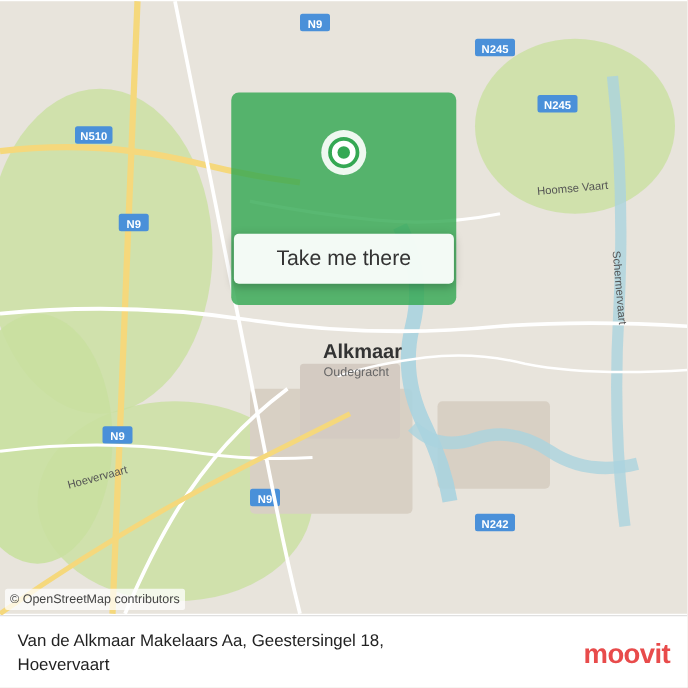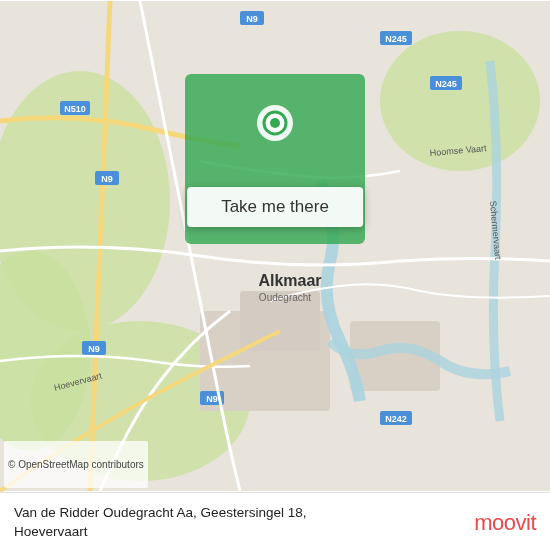--- a/index.html
+++ b/index.html
@@ -52,21 +52,21 @@
 
     .moovit-logo {
       display: flex;
       align-items: center;
       gap: 0px;
       margin-left: 10px;
     }
 
     .moovit-logo-text {
       font-size: 22px;
-      font-weight: normal;
+      font-weight: bold;
       color: #e84b4b;
       letter-spacing: -0.5px;
       text-align: center;
     }
 
     
     .take-me-there-btn {
       position: absolute;
       left: 50%;
       top: 42%;
@@ -85,21 +85,21 @@
     }
 
     
     .osm-attribution {
       position: absolute;
       bottom: 4px;
       left: 4px;
       background: rgba(255,255,255,0.75);
       font-size: 10px;
       color: #444;
-      padding: 18px 4px;
+      padding: 3px 4px;
       border-radius: 2px;
       z-index: 5;
     }
 
     
     .map-pin {
       position: absolute;
       left: 50%;
       top: 28%;
       transform: translate(-50%, -100%);
@@ -200,20 +200,20 @@
     <button class="take-me-there-btn">Take me there</button>
 
     <div class="osm-attribution">
       <span>© OpenStreetMap contributors</span>
     </div>
 
   </div>
 
   <div class="footer">
     <div class="footer-text">
-      <span>Van de Ridder Oudegracht Aa, Geestersingel 18,</span><br>
+      <span>Van de Alkmaar Makelaars Aa, Geestersingel 18,</span><br>
       <span>Hoevervaart</span>
     </div>
     <div class="moovit-logo">
       <span class="moovit-logo-text">moovit</span>
     </div>
   </div>
 </div>
 
 </body></html>

